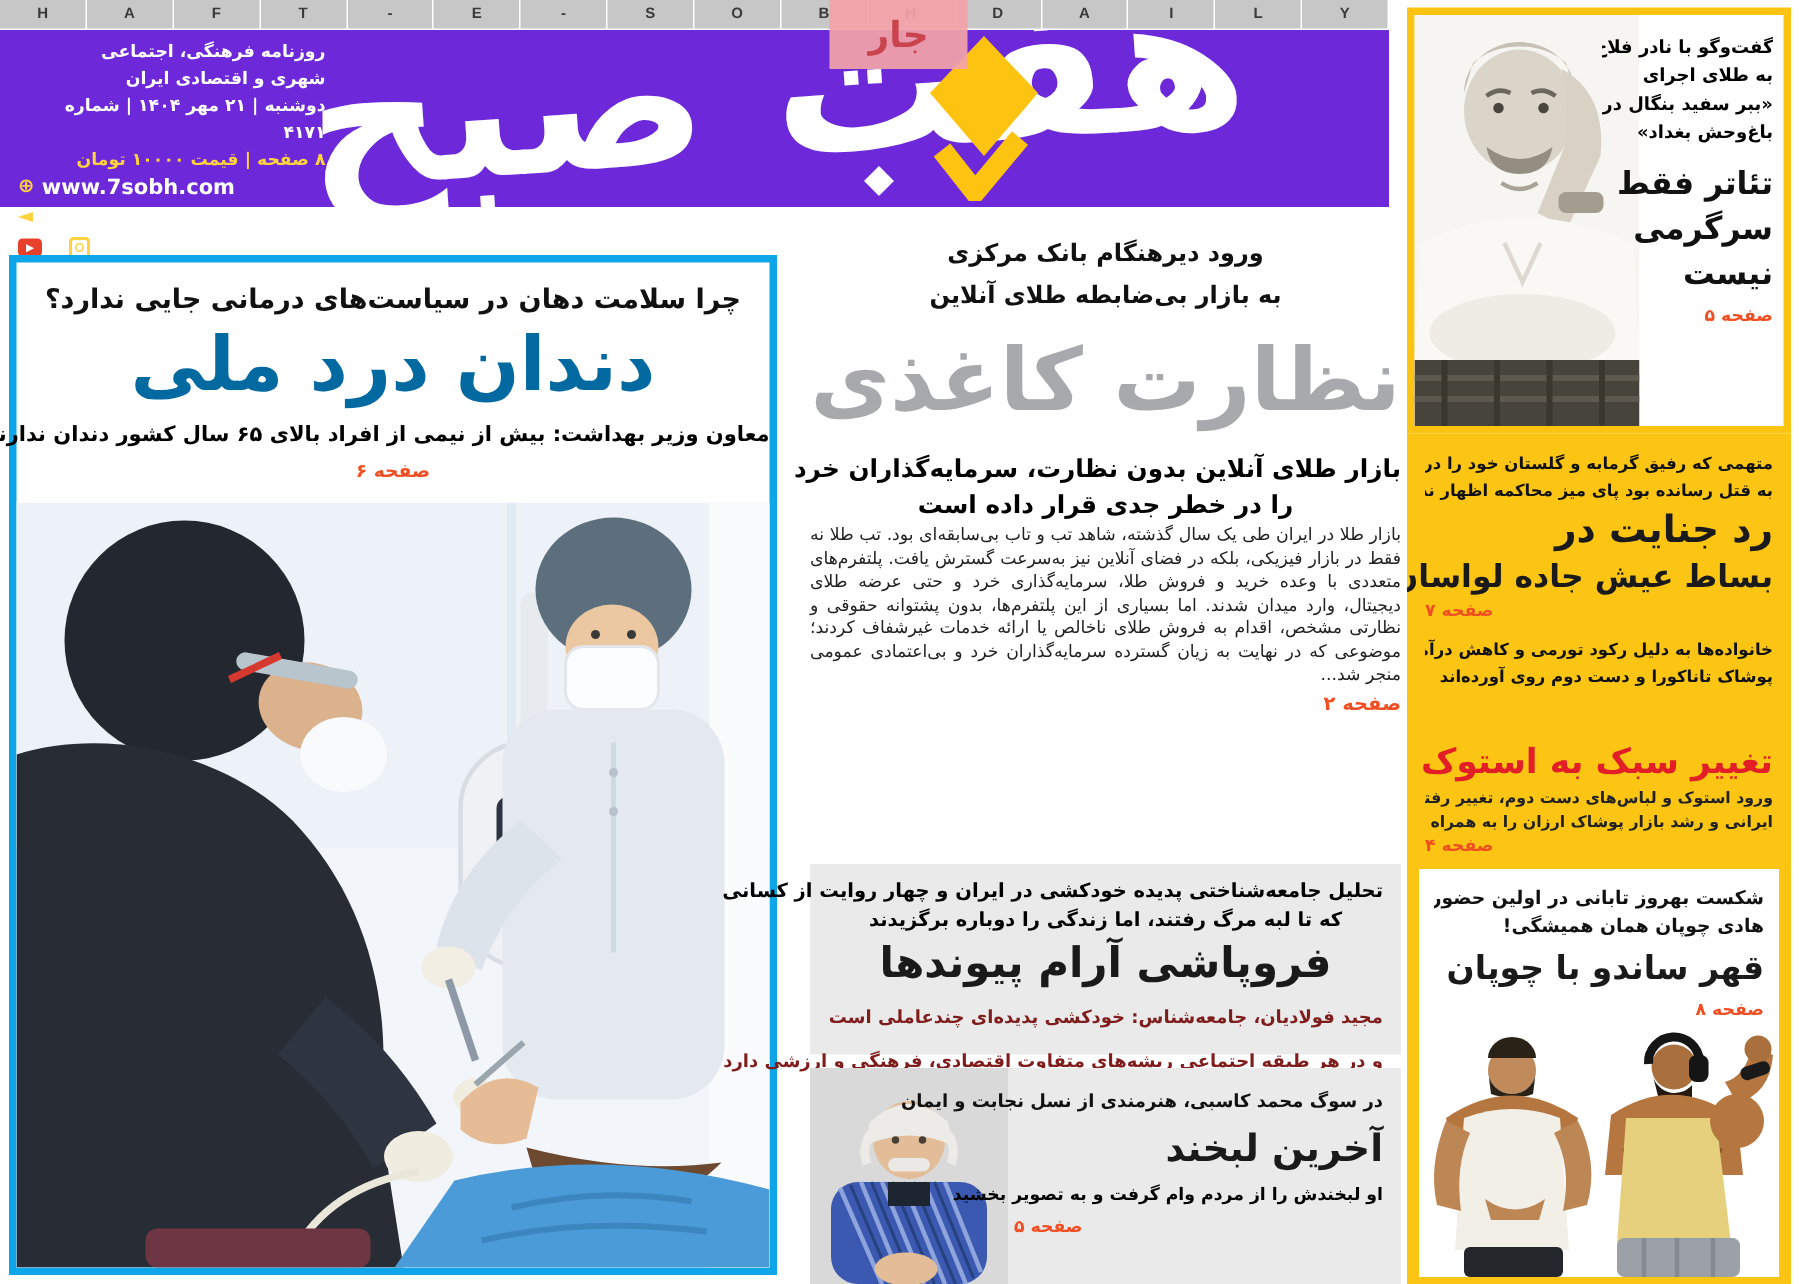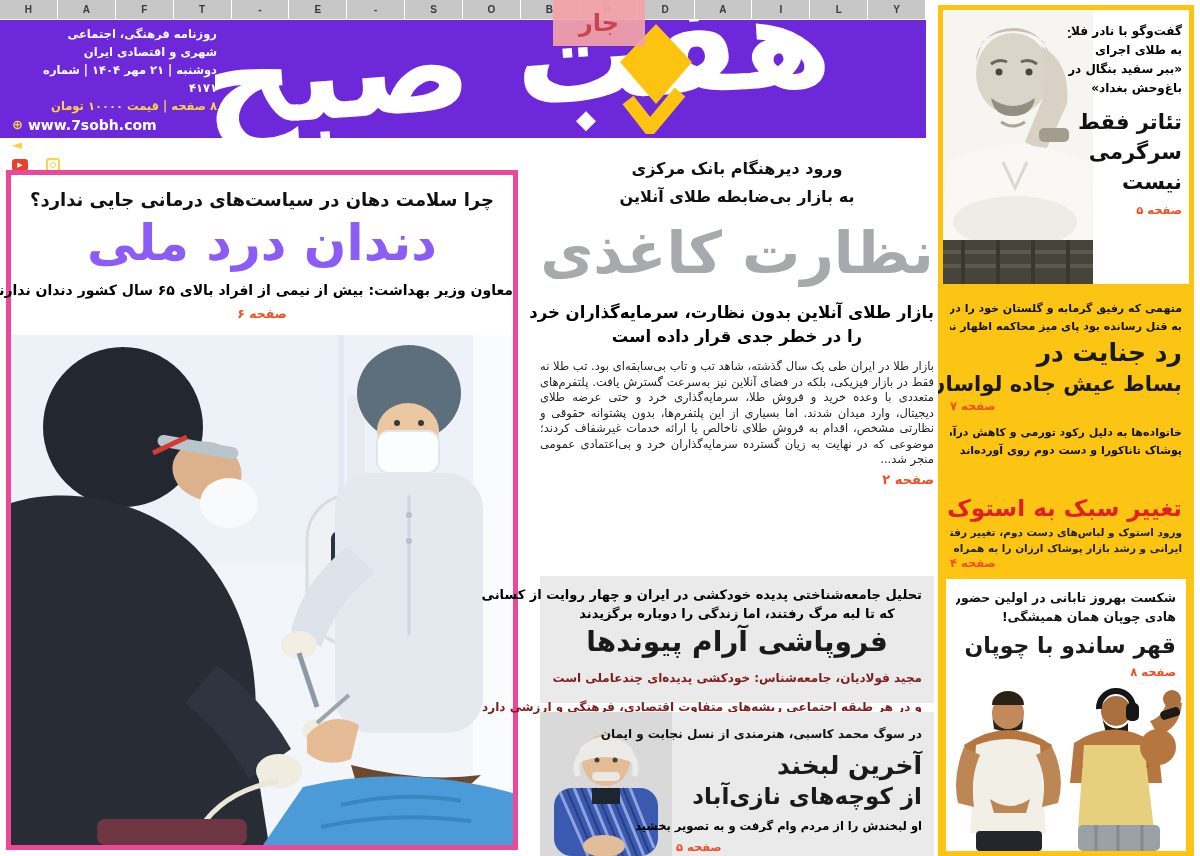--- a/index.html
+++ b/index.html
@@ -29,35 +29,35 @@
         font-weight:bold;transform:rotate(-4deg);white-space:nowrap;}
   .logo-diamond{position:absolute;right:330px;top:84px;color:#fff;font-size:26px;}
   .jaaar{left:553px;top:0;width:92px;height:46px;background:rgba(242,163,168,.93);display:flex;
         align-items:center;justify-content:center;direction:rtl;color:#c9444e;
         font-weight:bold;font-size:24px;z-index:5;}
   
   .rtl{direction:rtl;}
   .kicker{font-weight:bold;color:#111;white-space:nowrap;}
   .pageref{font-weight:bold;color:#f04f24;}
   
-  .dental{left:6px;top:170px;width:512px;height:680px;background:#fff;border:5px solid #ec4899;
+  .dental{left:6px;top:170px;width:512px;height:680px;background:#fff;border:5px solid #0ea5e9;
         box-sizing:border-box;}
   .dental .k{margin-top:14px;text-align:center;font-size:18px;}
-  .dental .h{margin-top:4px;text-align:center;font-size:50px;font-weight:bold;color:#8b5cf6;white-space:nowrap;}
+  .dental .h{margin-top:4px;text-align:center;font-size:50px;font-weight:bold;color:#0369a1;white-space:nowrap;}
   .dental .d{margin-top:10px;text-align:center;font-size:14px;font-weight:bold;white-space:nowrap;}
   .dental .p{margin-top:8px;text-align:center;font-size:12.5px;}
   .dental-photo{position:absolute;left:0;bottom:0;width:502px;height:510px;}
   
   .center{left:540px;top:155px;width:394px;height:701px;}
   .center .k{text-align:center;font-size:16px;line-height:28px;}
   .center .hgray{margin-top:6px;text-align:center;font-size:58px;line-height:72px;font-weight:bold;
         color:#a7a9ad;white-space:nowrap;}
   .center .hred{text-align:center;font-size:58px;line-height:84px;font-weight:bold;color:#e0061c;white-space:nowrap;}
   .center .d{margin-top:12px;text-align:center;font-size:16.5px;line-height:24px;font-weight:bold;white-space:nowrap;}
-  .center .body{margin-top:10px;text-align:justify;font-size:11.5px;line-height:15.5px;color:#222;}
+  .center .body{text-align:justify;font-size:11.5px;line-height:15.5px;color:#222;}
   .center .p{margin-top:4px;text-align:right;font-size:13px;}
   .graycard{position:absolute;left:0;width:394px;background:#eaeaea;box-sizing:border-box;}
   .suicide{bottom:153px;height:127px;padding:9px 12px;}
   .suicide .k{text-align:center;font-size:13px;line-height:19px;font-weight:bold;white-space:nowrap;}
   .suicide .h{margin-top:2px;text-align:center;font-size:28px;font-weight:bold;color:#1a1a1a;white-space:nowrap;}
   .suicide .d{text-align:right;font-size:12px;line-height:17px;font-weight:bold;color:#7f1d1d;white-space:nowrap;}
   .suicide .p{text-align:right;font-size:12px;}
   .kasebi{bottom:0;height:144px;}
   .kasebi-photo{position:absolute;left:0;bottom:0;width:132px;height:144px;}
   .kasebi-text{position:absolute;right:12px;top:8px;width:246px;text-align:right;}
@@ -228,21 +228,20 @@
         <path d="M40,36 q26,-24 52,0 l4,16 q-30,-14 -60,0 z" fill="#ecebe7"></path>
         <path d="M40,44 q-6,10 -2,20 M92,44 q6,10 2,20" stroke="#ecebe7" stroke-width="6" fill="none"></path>
         <circle cx="57" cy="48" r="2.5" fill="#4a4038"></circle>
           <circle cx="75" cy="48" r="2.5" fill="#4a4038"></circle>
         <rect x="52" y="60" width="28" height="9" rx="4.5" fill="#eae8e4"></rect>
         <ellipse cx="64" cy="134" rx="21" ry="11" fill="#e3bd98"></ellipse>
       </svg>
       <div class="kasebi-text">
         <div class="k kicker">در سوگ محمد کاسبی، هنرمندی از نسل نجابت و ایمان</div>
         <div class="h1">آخرین لبخند</div>
-        <div class="h2">از کوچه‌های نازی‌آباد</div>
         <div class="d">او لبخندش را از مردم وام گرفت و به تصویر بخشید</div>
         <div class="p pageref">صفحه ۵</div>
       </div>
     </div>
   </div>
 
   <div class="abs theater rtl">
     <svg class="theater-photo" viewBox="0 0 150 274" preserveAspectRatio="none">
       <rect width="150" height="274" fill="#f6f5f1"></rect>
       <ellipse cx="70" cy="64" rx="37" ry="41" fill="#dbd5c9"></ellipse>

